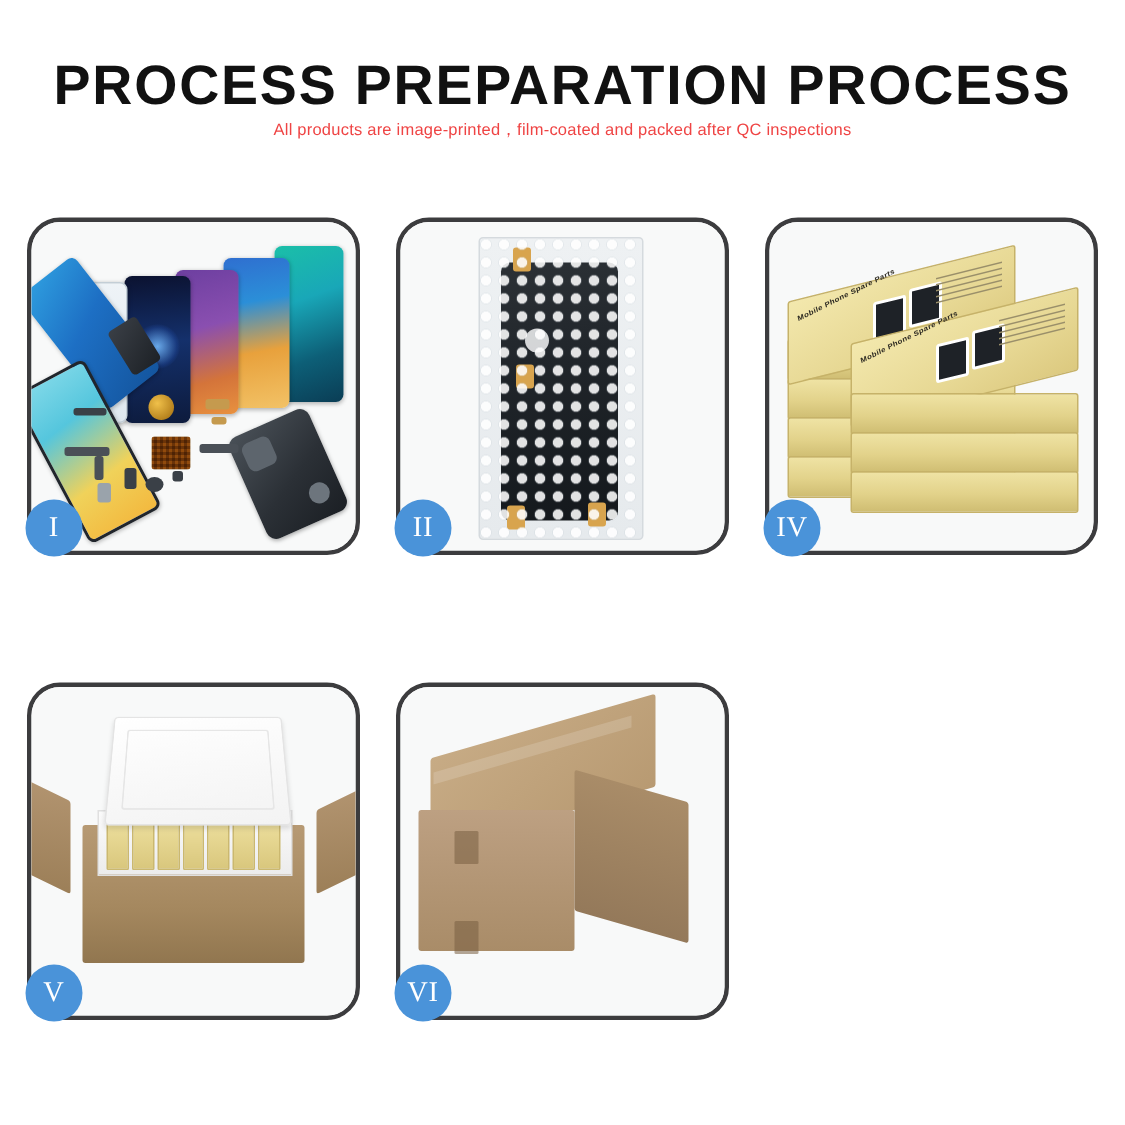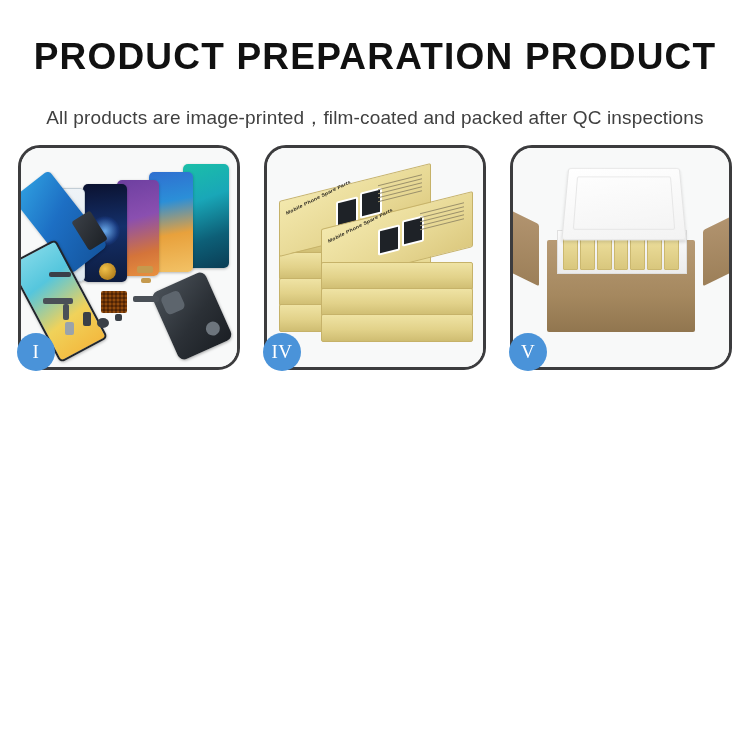--- a/index.html
+++ b/index.html
@@ -11,21 +11,21 @@
   }
   .page{position:relative;width:750px;height:750px;}
 
   
   .header{text-align:center;padding-top:38px;}
   .title{
     font-size:37px;font-weight:700;letter-spacing:1.2px;
     color:#111111;line-height:1;white-space:nowrap;
   }
   .subtitle{
-    margin-top:30px;font-size:19px;color:#404040;
+    margin-top:4px;font-size:11px;color:#ef4444;
     letter-spacing:.15px;white-space:nowrap;
   }
 
   
   .grid{
     position:absolute;left:18px;top:145px;
     width:714px;
     display:grid;
     grid-template-columns:repeat(3,222px);
     grid-template-rows:repeat(2,225px);
@@ -272,21 +272,21 @@
     background:rgba(255,255,255,.16);transform:skewY(-16deg);
   }
   .c-tape{position:absolute;width:16px;height:22px;background:rgba(120,95,66,.55);border-radius:1px;}
 </style>
 </head>
 <body>
 
 <div class="page">
 
   <div class="header">
-    <div class="title">PRODUCT PREPARATION PRODUCT</div>
+    <div class="title">PROCESS PREPARATION PROCESS</div>
     <div class="subtitle">All products are image-printed，film-coated and packed after QC inspections</div>
   </div>
 
   <div class="grid">
 
     <div class="panel">
       <div class="panel-inner">
         <div class="scene">
           <div class="ph ph-a"></div>
           <div class="ph ph-b"></div>
@@ -306,20 +306,33 @@
           <div class="flexcable" style="left:112px;top:148px;width:26px;height:6px;"></div>
           <div class="cmp" style="left:62px;top:164px;width:8px;height:14px;"></div>
           <div class="cmp" style="left:76px;top:170px;width:12px;height:10px;border-radius:50%;"></div>
           <div class="cmp" style="left:44px;top:174px;width:9px;height:13px;background:#9aa3ab;"></div>
           <div class="cmp" style="left:94px;top:166px;width:7px;height:7px;"></div>
         </div>
       </div>
       <div class="badge">I</div>
     </div>
 
+    <div class="panel">
+      <div class="panel-inner">
+        <div class="bubble-bag">
+          <div class="screen-in-bag"></div>
+          <div class="tab" style="left:22px;top:6px;"></div>
+          <div class="tab" style="left:24px;top:84px;"></div>
+          <div class="tab" style="left:18px;bottom:6px;"></div>
+          <div class="tab" style="right:24px;bottom:8px;"></div>
+          <div class="bubbles"></div>
+        </div>
+      </div>
+      <div class="badge">II</div>
+    </div>
 
 
     <div class="panel">
       <div class="panel-inner">
         <div class="stack">
           <div class="sbox" style="left:4px;top:60px;"></div>
           <div class="sbox" style="left:4px;top:86px;"></div>
           <div class="sbox" style="left:4px;top:112px;"></div>
           <div class="sbox" style="left:4px;top:138px;"></div>
 
@@ -370,15 +383,26 @@
           <span></span>
           <span></span>
           <span></span>
           <span></span>
         </div>
         <div class="v-lid"></div>
       </div>
       <div class="badge">V</div>
     </div>
 
+    <div class="panel">
+      <div class="panel-inner">
+        <div class="c-top"></div>
+        <div class="c-seam"></div>
+        <div class="c-front"></div>
+        <div class="c-side"></div>
+        <div class="c-tape" style="left:36px;top:96px;"></div>
+        <div class="c-tape" style="left:36px;top:156px;"></div>
+      </div>
+      <div class="badge">VI</div>
+    </div>
 
   </div>
 </div>
 
 </body></html>

